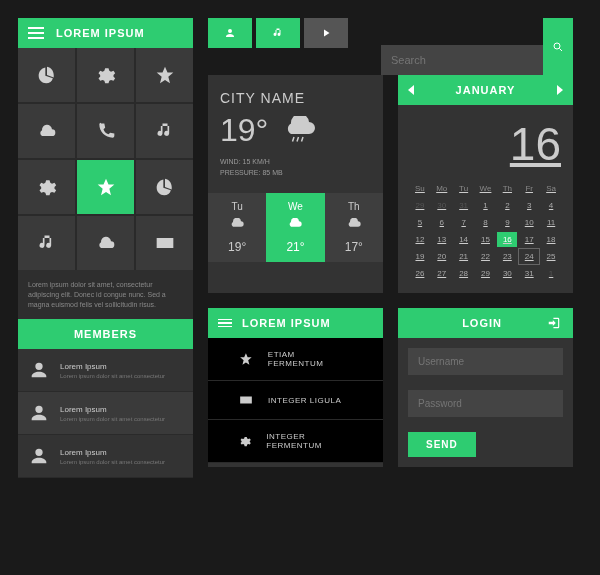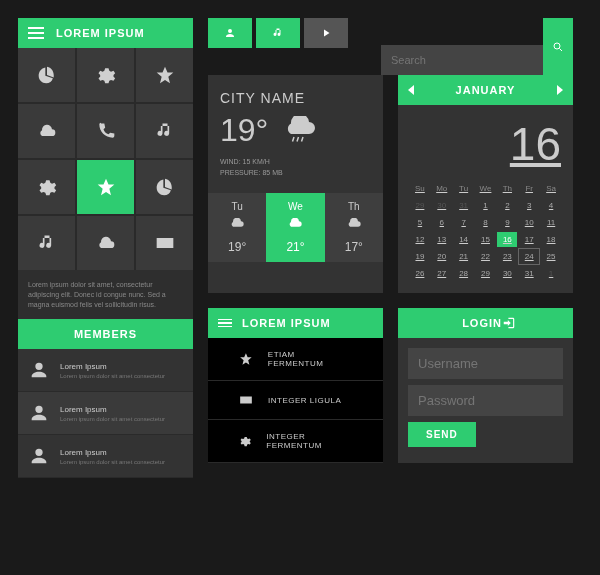--- a/index.html
+++ b/index.html
@@ -69,23 +69,23 @@
 
 
 .menu-header { display: flex; align-items: center; padding: 0 10px; gap: 10px; }
 .menu-ham { width: 14px; display: flex; flex-direction: column; gap: 2px; }
 .menu-ham span { height: 1.5px; background: white; }
 .menu-row { display: flex; align-items: center; padding: 12px 31px; border-bottom: 1px solid #2a2a2a; background: #000000; }
 .menu-row svg { width: 14px; height: 14px; fill: #ccc; margin-right: 15px; }
 .menu-label { font-size: 8px; color: #ccc; letter-spacing: 0.5px; }
 
 
-.login-header { justify-content: center; padding: 0 12px; }
+.login-header { justify-content: space-between; padding: 0 12px; }
 .login-body { padding: 10px; background: #333; }
-.login-input { width: 100%; background: #444; border: none; color: #999; padding: 8px 10px; font-size: 13px; margin-bottom: 6px; }
+.login-input { width: 100%; background: #444; border: none; color: #999; padding: 8px 10px; font-size: 10px; margin-bottom: 15px; }
 .send-btn { background: #2ecc71; color: white; border: none; padding: 7px 18px; font-size: 10px; font-weight: bold; letter-spacing: 1px; }
 
 .col { display: flex; flex-direction: column; }
 </style>
 </head>
 <body>
 
 <div class="container">
 
   <div class="col">

